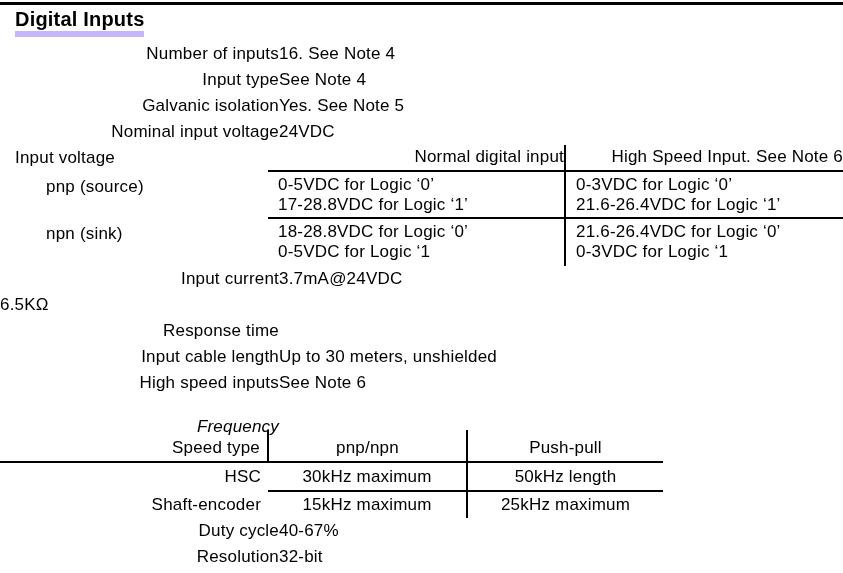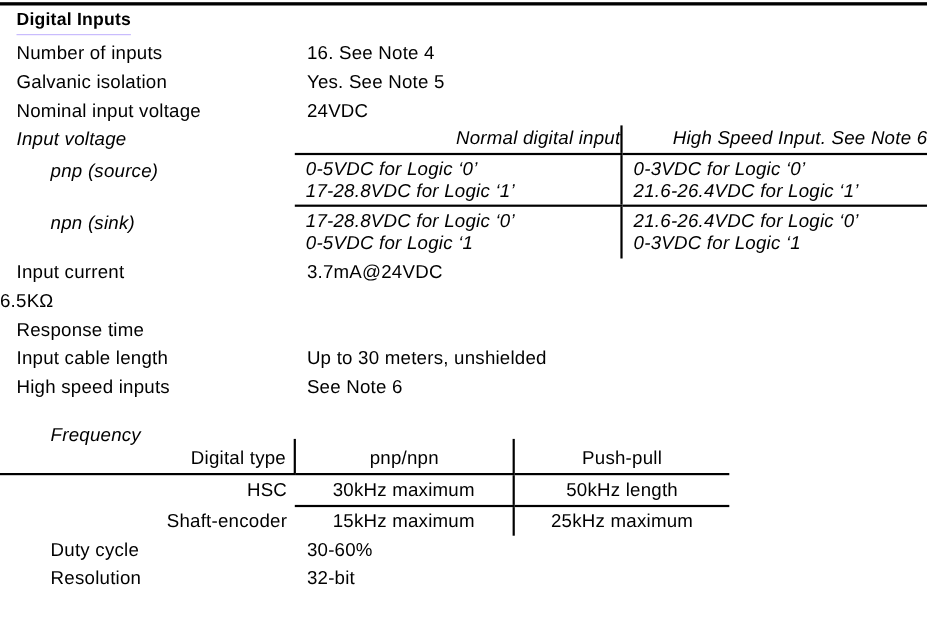--- a/index.html
+++ b/index.html
@@ -5,32 +5,32 @@
   html,body { margin:0; padding:0; background:#ffffff; }
   .page {
     position:relative; width:843px; height:573px; background:#ffffff;
     font-family:"Liberation Sans","DejaVu Sans",sans-serif;
     font-size:17px; color:#000; overflow:hidden; letter-spacing:0.2px;
   }
   .topline { position:absolute; top:2px; left:0; width:843px; height:3px; background:#000; }
   .content { padding-top:8px; }
 
   h1.heading {
-    display:inline-block; margin:0 0 4px 15px; font-size:16px; line-height:22px;
-    font-weight:bold; border-bottom:1px solid #c4b5fd; padding-bottom:1px;
+    display:inline-block; margin:0 0 4px 15px; font-size:20px; line-height:22px;
+    font-weight:bold; border-bottom:6px solid #c4b5fd; padding-bottom:1px;
   }
   .hwrap { line-height:0; }
 
   .srow { display:flex; line-height:26px; }
-  .lbl { flex:0 0 279px; padding-left:15px; box-sizing:border-box; white-space:nowrap; }
+  .lbl { flex:0 0 279px; padding-left:15px; box-sizing:border-box; white-space:nowrap;text-align:right; }
   .lbl.ind { padding-left:46px; }
   .val { flex:1; white-space:nowrap; }
   .val div { line-height:26px; }
 
-  table.iv { border-collapse:collapse; table-layout:fixed; width:843px;font-style:italic; }
+  table.iv { border-collapse:collapse; table-layout:fixed; width:843px; }
   table.iv td { padding:0; }
   .iv .ivlbl-h { padding:0 0 3px 15px; vertical-align:bottom; }
   .iv .ivlbl-r { padding:6px 0 0 46px; vertical-align:top; }
   .iv .ivhdr { text-align:right; vertical-align:bottom; padding:0 0 3px 0; line-height:20px; }
   .iv .ivc { padding:3px 0 0 10px; vertical-align:top; }
   .iv .ivc div { line-height:19.5px; white-space:nowrap; }
   tr.ivh  { height:26px; }
   tr.ivr1 { height:47px; }
   tr.ivr2 { height:48px; }
 
@@ -56,20 +56,24 @@
 
     <div class="hwrap">
       <h1 class="heading">Digital Inputs</h1>
     </div>
 
     <div class="srow">
       <span class="lbl">Number of inputs</span>
       <span class="val">16. See Note 4</span>
     </div>
     <div class="srow">
+      <span class="lbl">Input type</span>
+      <span class="val">See Note 4</span>
+    </div>
+    <div class="srow">
       <span class="lbl">Galvanic isolation</span>
       <span class="val">Yes. See Note 5</span>
     </div>
     <div class="srow">
       <span class="lbl">Nominal input voltage</span>
       <span class="val">24VDC</span>
     </div>
 
     <table class="iv">
       <colgroup>
@@ -90,21 +94,21 @@
           <div>17-28.8VDC for Logic ‘1’</div>
         </td>
         <td class="ivc bb bl">
           <div>0-3VDC for Logic ‘0’</div>
           <div>21.6-26.4VDC for Logic ‘1’</div>
         </td>
       </tr>
       <tr class="ivr2">
         <td class="ivlbl-r">npn (sink)</td>
         <td class="ivc">
-          <div>17-28.8VDC for Logic ‘0’</div>
+          <div>18-28.8VDC for Logic ‘0’</div>
           <div>0-5VDC for Logic ‘1</div>
         </td>
         <td class="ivc bl">
           <div>21.6-26.4VDC for Logic ‘0’</div>
           <div>0-3VDC for Logic ‘1</div>
         </td>
       </tr>
       </tbody>
     </table>
 
@@ -135,40 +139,40 @@
     </div>
 
     <table class="ft">
       <colgroup>
           <col style="width:268px">
           <col style="width:199px">
           <col style="width:196px">
         </colgroup>
       <tbody>
       <tr class="fth">
-        <td class="ftl bb">Digital type</td>
+        <td class="ftl bb">Speed type</td>
         <td class="ftc bb bl">pnp/npn</td>
         <td class="ftc bb bl">Push-pull</td>
       </tr>
       <tr class="ftr1">
         <td class="ftl">HSC</td>
         <td class="ftc bb">30kHz maximum</td>
         <td class="ftc bb bl">50kHz length</td>
       </tr>
       <tr class="ftr2">
         <td class="ftl">Shaft-encoder</td>
         <td class="ftc">15kHz maximum</td>
         <td class="ftc bl">25kHz maximum</td>
       </tr>
       </tbody>
     </table>
 
     <div class="srow">
       <span class="lbl ind">Duty cycle</span>
-      <span class="val">30-60%</span>
+      <span class="val">40-67%</span>
     </div>
     <div class="srow">
       <span class="lbl ind">Resolution</span>
       <span class="val">32-bit</span>
     </div>
 
   </div>
 </div>
 
 </body></html>

